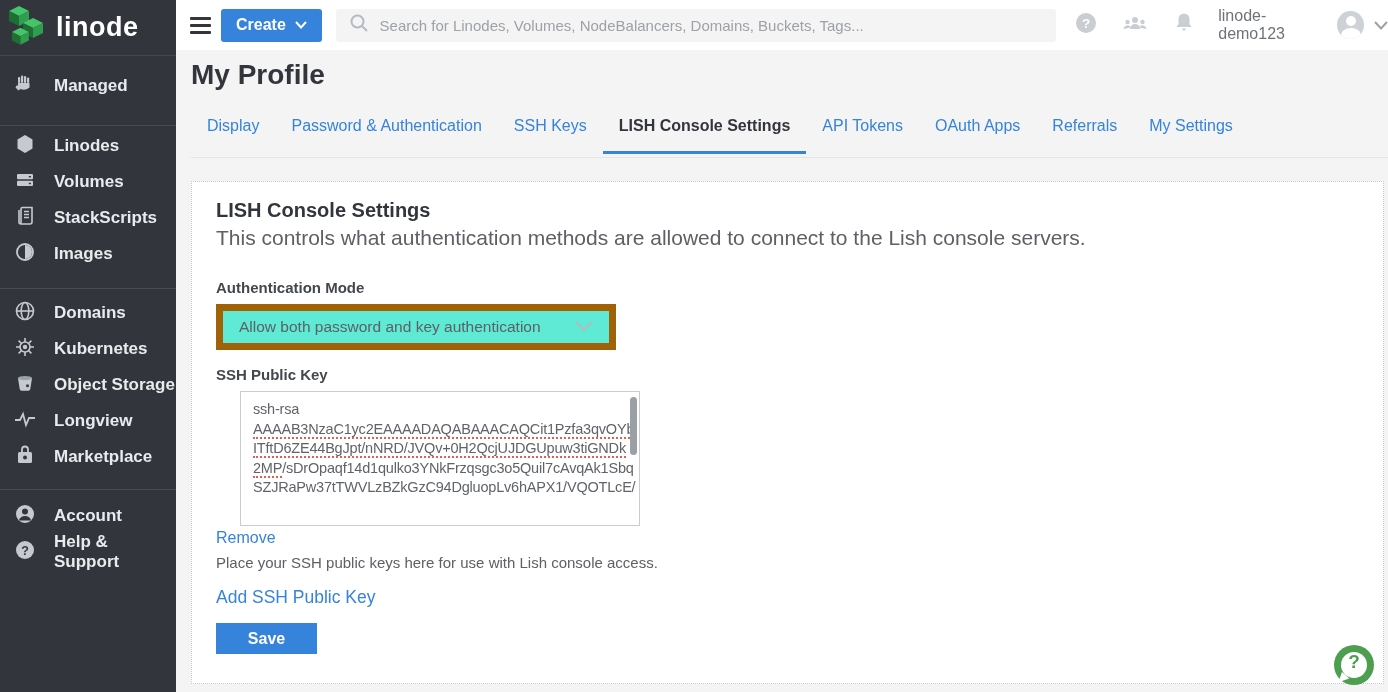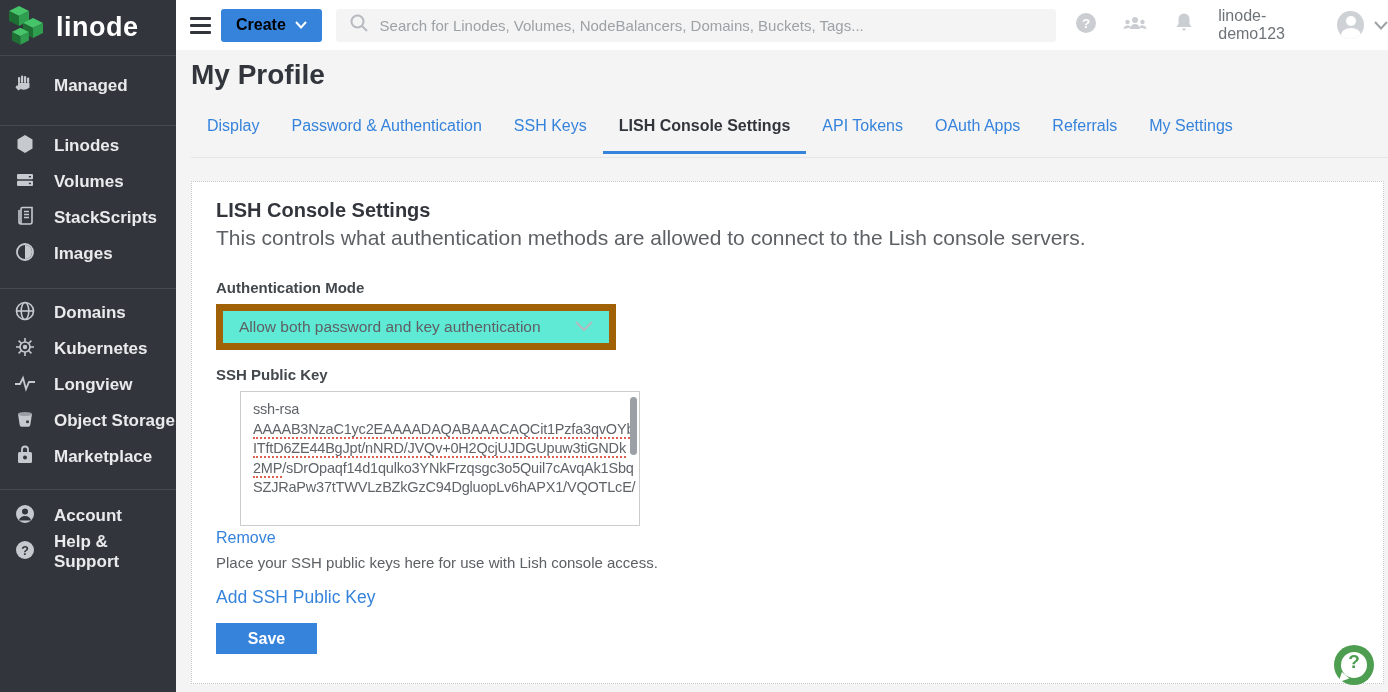--- a/index.html
+++ b/index.html
@@ -23,21 +23,21 @@
   .side-div { height:1px; background:#464b52; margin:0; }
   .div-1 { margin-top:21px; margin-bottom:2px; }
   .div-2 { margin-top:16px; margin-bottom:6px; }
   .div-3 { margin-top:14px; margin-bottom:8px; }
 
   
   .header { position:absolute; left:176px; top:0; width:1212px; height:50px; background:#fff;
             display:flex; align-items:center; }
   .hamburger { margin-left:14px; width:22px; cursor:pointer; }
   .hamburger i { display:block; height:3px; background:#32363c; margin:4px 0; border-radius:1px; }
-  .create-btn { margin-left:10px; width:104px; height:33px; background:#3683dc; color:#000000;
+  .create-btn { margin-left:10px; width:104px; height:33px; background:#3683dc; color:#ffffff;
                 border:none; border-radius:3px; font-family:inherit; font-size:16px; font-weight:bold;
                 display:flex; align-items:center; justify-content:center; gap:9px; cursor:pointer; }
   .search-wrap { margin-left:14px; width:746px; height:33px; background:#f4f4f4; border-radius:3px;
                  display:flex; align-items:center; padding:0 12px; gap:10px; }
   .search-input { flex:1; border:none; background:transparent; outline:none; font-family:inherit;
                   font-size:15px; color:#5d6064; }
   .search-input::placeholder { color:#9da2a6; }
   .top-icons { display:flex; align-items:center; gap:22px; margin-left:18px; }
   .username { margin-left:22px; font-size:16px; color:#6e7control3; color:#6e7378; }
   .avatar { margin-left:10px; width:28px; height:28px; border-radius:50%; background:#ced2d6; position:relative; overflow:hidden; cursor:pointer; }
@@ -196,36 +196,36 @@
             <circle cx="12" cy="12" r="5"></circle>
             <circle cx="12" cy="12" r="1.4" fill="#c6cacf"></circle>
             <path d="M12 3v4M12 17v4M3 12h4M17 12h4M5.6 5.6l2.9 2.9M15.5 15.5l2.9 2.9M18.4 5.6l-2.9 2.9M8.5 15.5l-2.9 2.9"></path>
           </svg>
         </span>
         <span class="nav-label">Kubernetes</span>
       </div>
 
       <div class="nav-item">
         <span class="icon">
-          <svg width="24" height="24" viewBox="0 0 24 24" fill="none" stroke="#c6cacf" stroke-width="1.8">
-            <polyline points="2,13 7,13 10,7 13,18 16,11 22,11"></polyline>
-          </svg>
-        </span>
-        <span class="nav-label">Longview</span>
-      </div>
-
-      <div class="nav-item">
-        <span class="icon">
           <svg width="24" height="24" viewBox="0 0 24 24">
             <path d="M5 7h14l-1.7 11a2 2 0 01-2 1.7H8.7a2 2 0 01-2-1.7z" fill="#c6cacf"></path>
             <ellipse cx="12" cy="7" rx="7" ry="2" fill="#9aa0a6"></ellipse>
             <rect x="13.2" y="13.5" width="2.6" height="2.6" fill="#32363c"></rect>
           </svg>
         </span>
         <span class="nav-label">Object Storage</span>
+      </div>
+
+      <div class="nav-item">
+        <span class="icon">
+          <svg width="24" height="24" viewBox="0 0 24 24" fill="none" stroke="#c6cacf" stroke-width="1.8">
+            <polyline points="2,13 7,13 10,7 13,18 16,11 22,11"></polyline>
+          </svg>
+        </span>
+        <span class="nav-label">Longview</span>
       </div>
 
       <div class="nav-item">
         <span class="icon">
           <svg width="24" height="24" viewBox="0 0 24 24">
             <path d="M9 9V6.5a3 3 0 016 0V9" fill="none" stroke="#c6cacf" stroke-width="1.8"></path>
             <rect x="5" y="9" width="14" height="11" rx="1.5" fill="#c6cacf"></rect>
             <circle cx="12" cy="14.5" r="2" fill="#32363c"></circle>
           </svg>
         </span>

